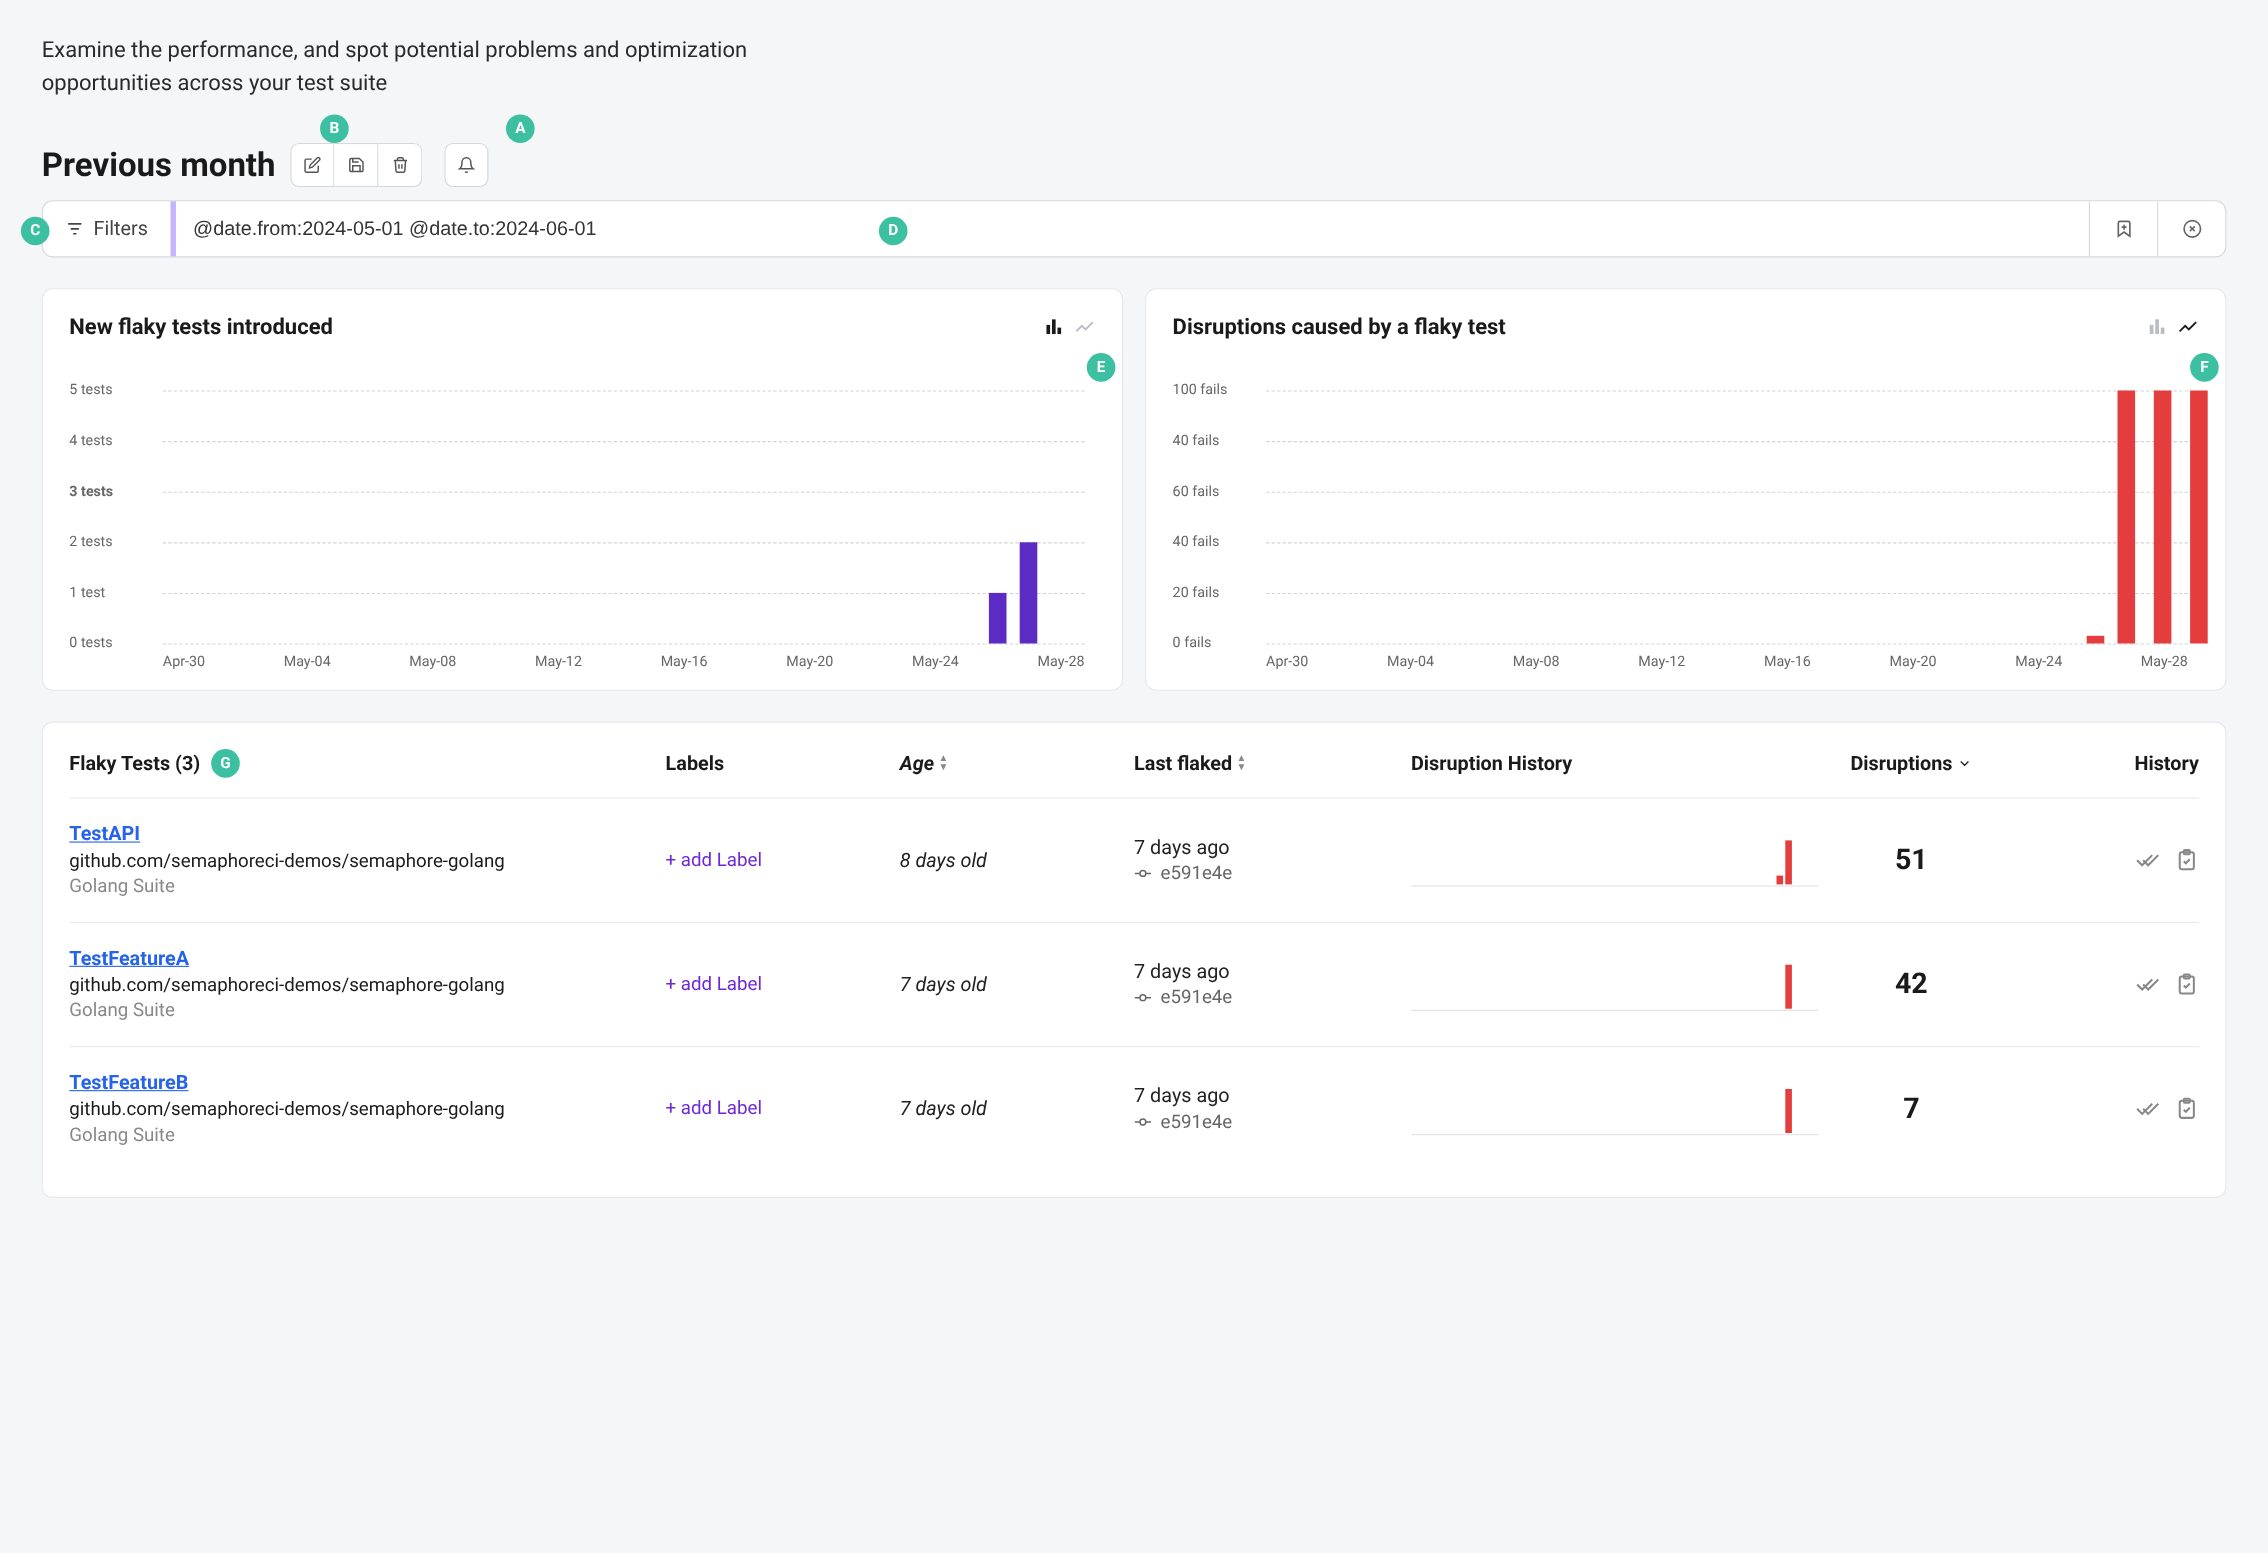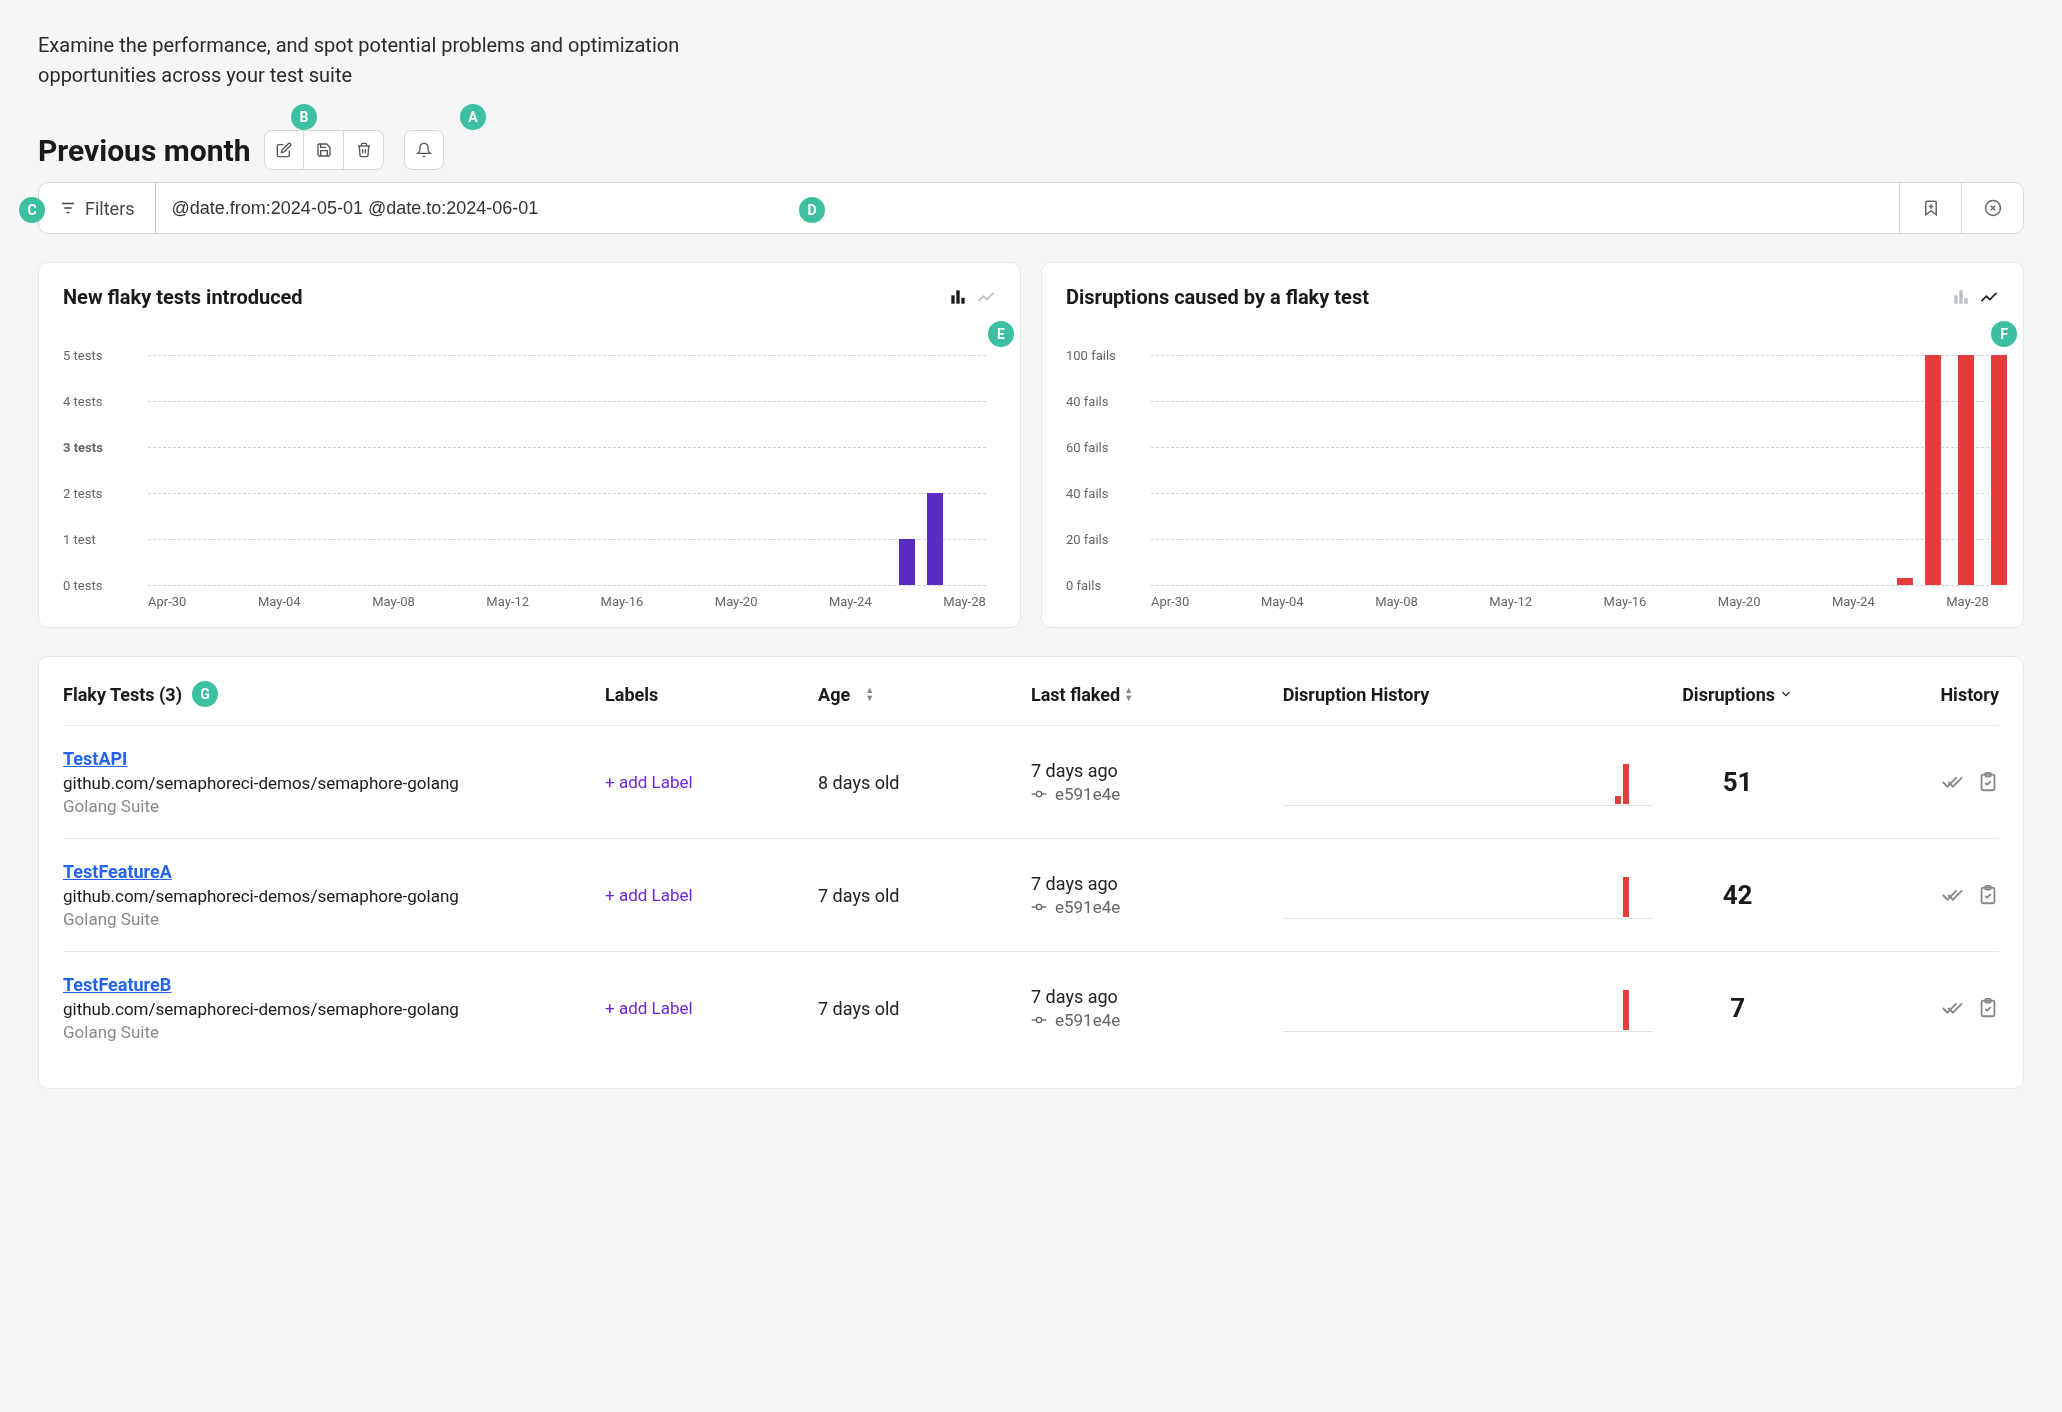--- a/index.html
+++ b/index.html
@@ -66,21 +66,21 @@
   background: #fff;
   height: 52px;
   margin-bottom: 28px;
   position: relative;
 }
 .filter-btn {
   display: flex;
   align-items: center;
   gap: 8px;
   padding: 0 20px;
-  border-right: 1px solid #c4b5fd;
+  border-right: 5px solid #c4b5fd;
   color: #444;
   font-size: 18px;
   cursor: pointer;
 }
 .filter-input {
   flex: 1;
   border: none;
   outline: none;
   font-size: 18px;
   padding: 0 16px;
@@ -158,21 +158,21 @@
   display: flex;
   align-items: center;
   padding-bottom: 18px;
   border-bottom: 1px solid #e6e8ec;
   font-weight: 700;
   font-size: 18px;
   position: relative;
 }
 .col-name { width: 28%; display: flex; align-items: center; gap: 10px; }
 .col-labels { width: 11%; }
-.col-age { width: 11%; display: flex; align-items: center; gap: 15px; }
+.col-age { width: 11%; display: flex; align-items: center; gap: 4px; font-style: italic; }
 .col-flaked { width: 13%; display: flex; align-items: center; gap: 4px; }
 .col-hist { width: 18%; }
 .col-disr { width: 11%; text-align: center; display: flex; justify-content: center; align-items: center; gap: 4px; }
 .col-act { width: 8%; text-align: right; }
 .table-row {
   display: flex;
   align-items: center;
   padding: 22px 0;
   border-bottom: 1px solid #e6e8ec;
 }

